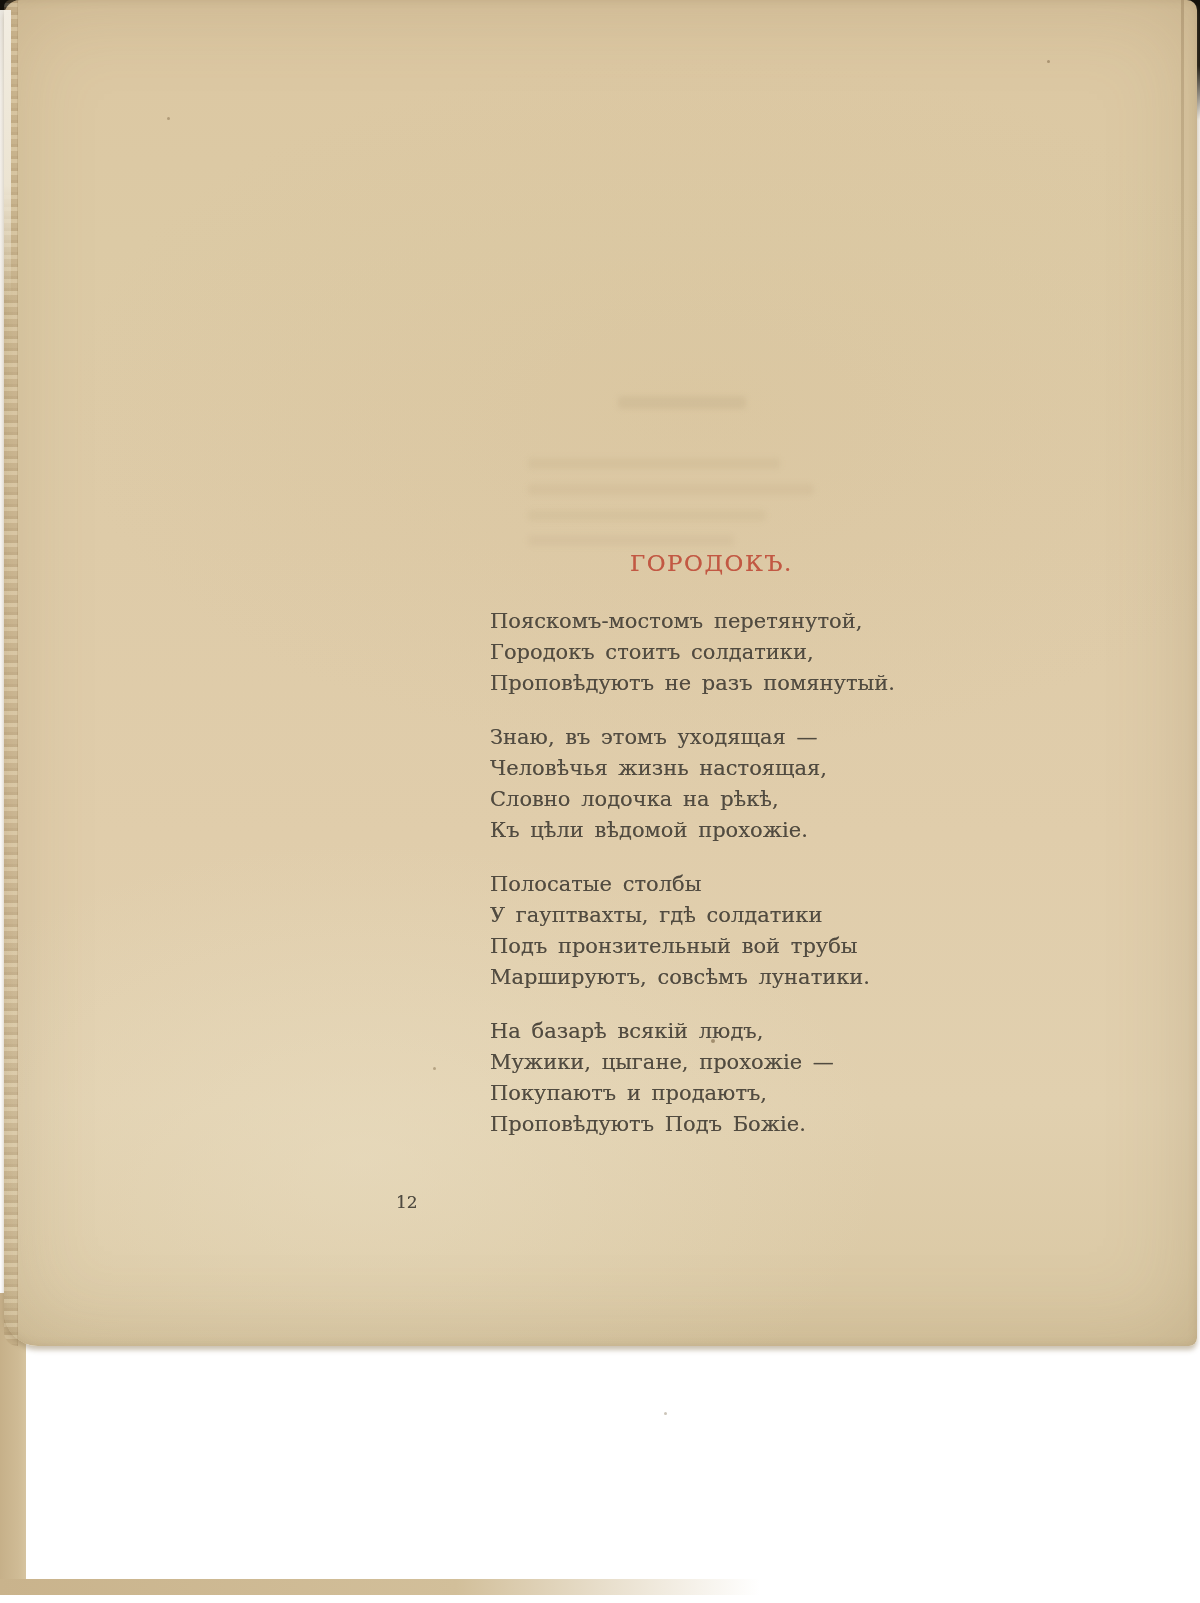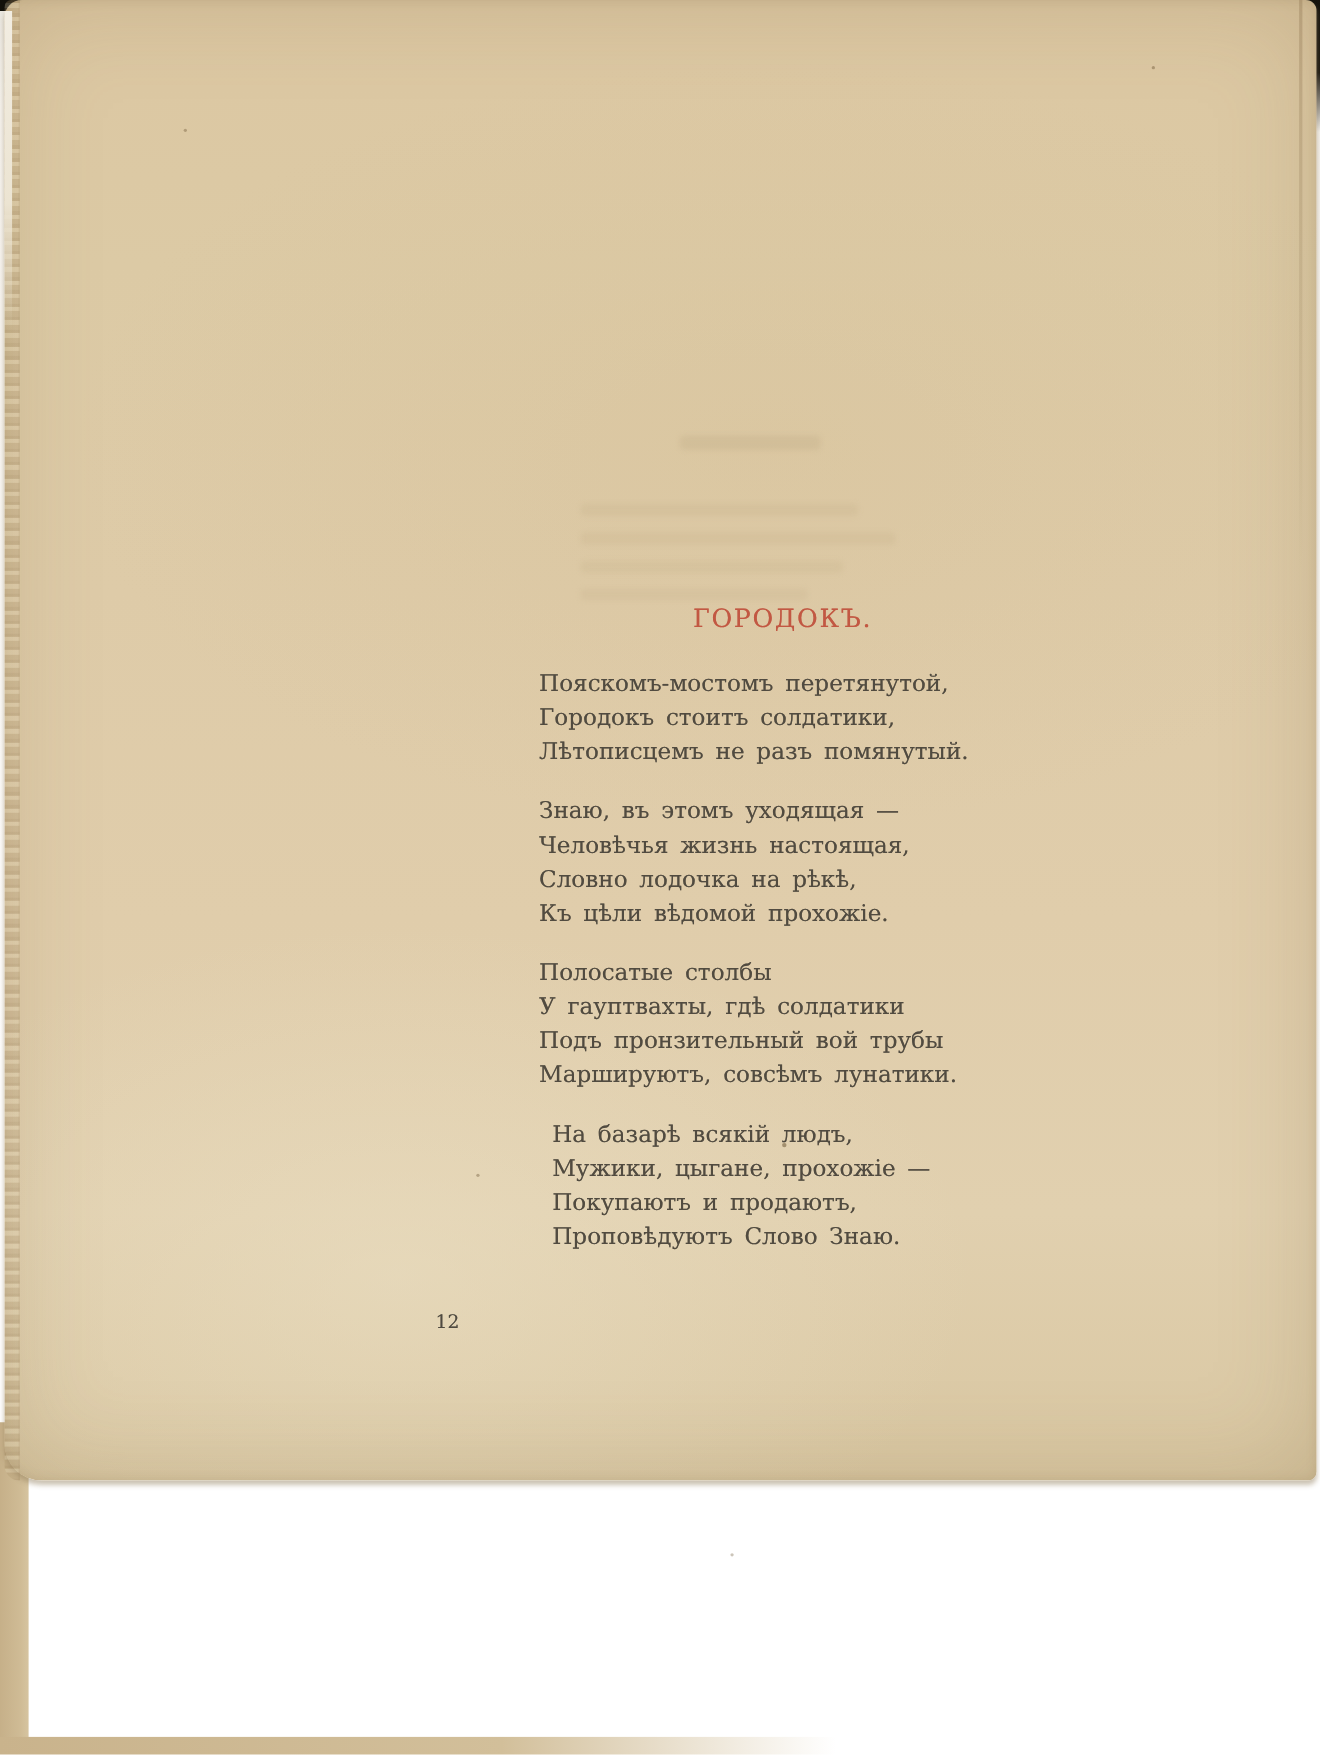--- a/index.html
+++ b/index.html
@@ -133,21 +133,21 @@
     position: absolute;
     left: 486px; top: 606px;
     width: 470px;
     color: #514b40;
     font-size: 21px;
     line-height: 31px;
     word-spacing: 4px;
     text-shadow: 0 0 0.5px rgba(81, 75, 64, 0.55);
   }
   .stanza { margin: 0 0 23px 0; }
-  .stanza:last-child { margin-bottom: 0; margin-left: 12px; }
+  .stanza:last-child { margin-bottom: 0; }
   .poem-line { white-space: nowrap; }
 
   .page-number {
     position: absolute;
     left: 392px; top: 1192px;
     font-size: 17px;
     color: #4f4a40;
     text-shadow: 0 0 0.5px rgba(79, 74, 64, 0.55);
   }
 </style>
@@ -176,39 +176,39 @@
     <div class="speck speck-3"></div>
     <div class="speck speck-4"></div>
     <div class="speck speck-5"></div>
 
     <h1 class="poem-title">ГОРОДОКЪ.</h1>
 
     <div class="poem">
       <div class="stanza">
         <div class="poem-line">Пояскомъ-мостомъ перетянутой,</div>
         <div class="poem-line">Городокъ стоитъ солдатики,</div>
-        <div class="poem-line">Лѣтописцемъ не разъ помянутый.</div>
+        <div class="poem-line">Проповѣдуютъ не разъ помянутый.</div>
       </div>
       <div class="stanza">
         <div class="poem-line">Знаю, въ этомъ уходящая —</div>
         <div class="poem-line">Человѣчья жизнь настоящая,</div>
         <div class="poem-line">Словно лодочка на рѣкѣ,</div>
         <div class="poem-line">Къ цѣли вѣдомой прохожіе.</div>
       </div>
       <div class="stanza">
         <div class="poem-line">Полосатые столбы</div>
         <div class="poem-line">У гауптвахты, гдѣ солдатики</div>
         <div class="poem-line">Подъ пронзительный вой трубы</div>
         <div class="poem-line">Маршируютъ, совсѣмъ лунатики.</div>
       </div>
       <div class="stanza">
         <div class="poem-line">На базарѣ всякій людъ,</div>
         <div class="poem-line">Мужики, цыгане, прохожіе —</div>
         <div class="poem-line">Покупаютъ и продаютъ,</div>
-        <div class="poem-line">Проповѣдуютъ Слово Знаю.</div>
+        <div class="poem-line">Проповѣдуютъ Подъ Божіе.</div>
       </div>
     </div>
 
     <div class="page-number">12</div>
 
     <div class="left-sliver"></div>
   </div>
 
 </div>
 

